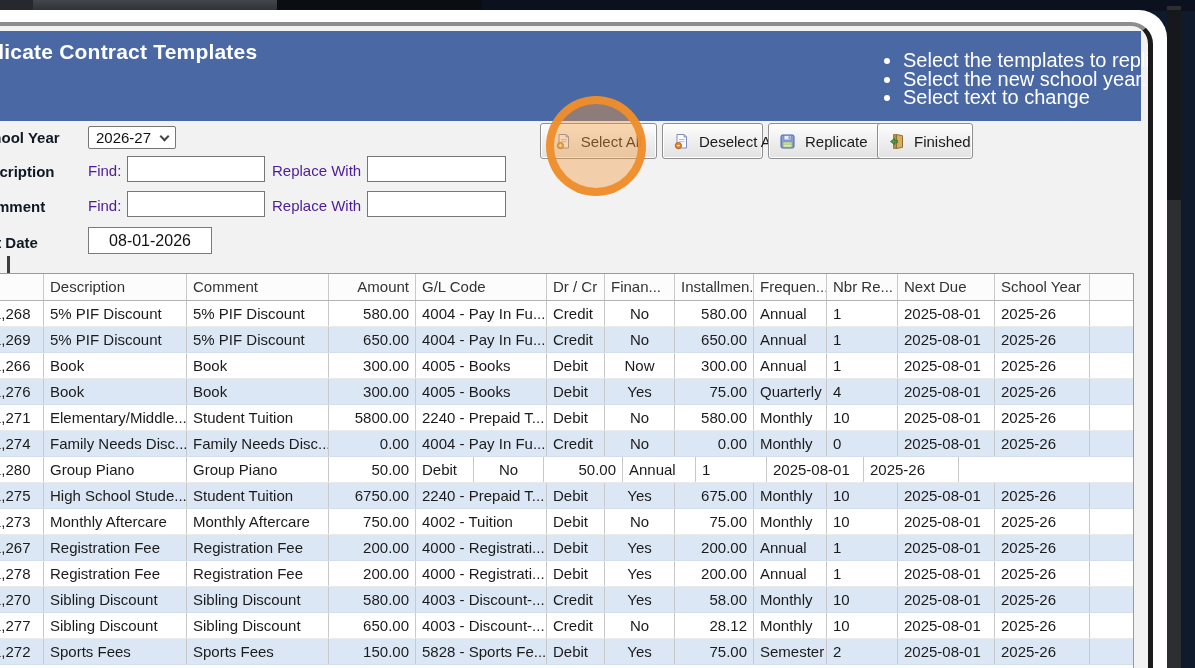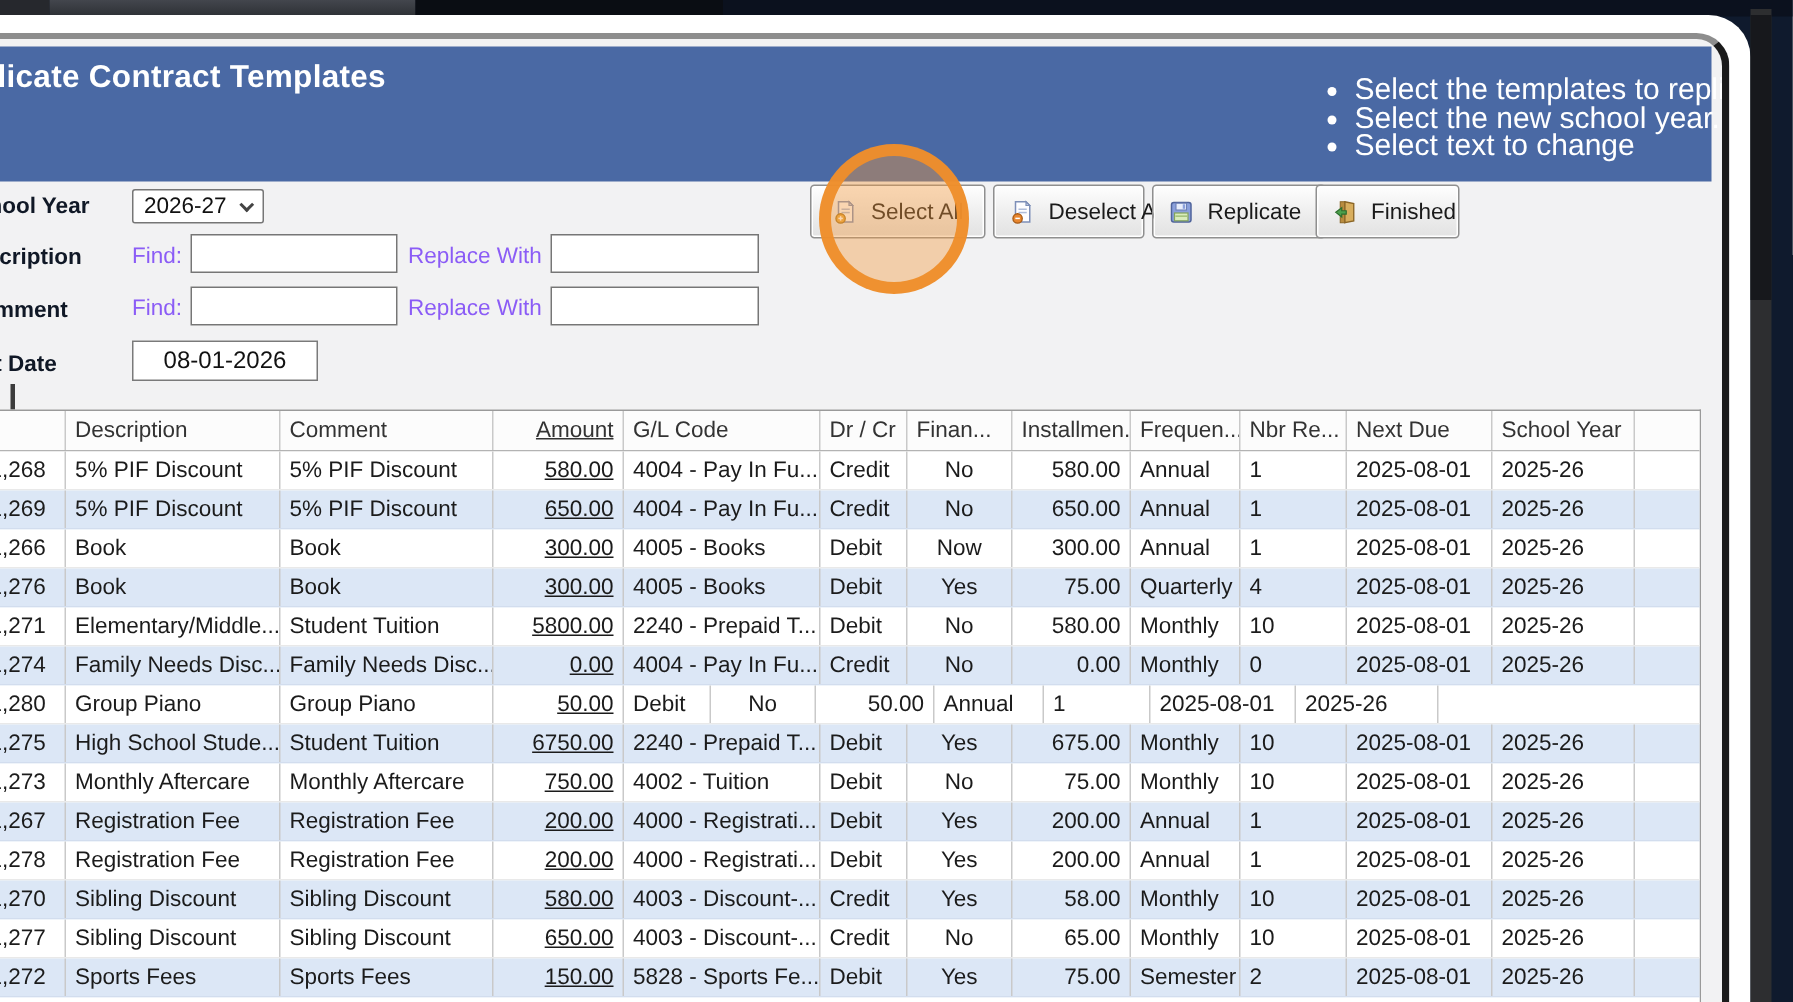--- a/index.html
+++ b/index.html
@@ -24,21 +24,21 @@
 
   
   #blue-header { position:absolute; left:0; top:5px; width:1141px; height:90px; background:#4a69a4; }
   #title { position:absolute; left:-42px; top:9px; margin:0; color:#fff; font-size:21px;
            font-weight:bold; letter-spacing:.2px; white-space:nowrap; }
   #instructions { position:absolute; left:886px; top:20px; margin:0; padding-left:17px;
                   color:#fff; font-size:20px; line-height:18.5px; white-space:nowrap; }
 
   
   .flabel { position:absolute; font-size:15px; font-weight:bold; color:#101826; white-space:nowrap; }
-  .plain  { position:absolute; font-size:15px; color:#8b5cf6; white-space:nowrap; }
+  .plain  { position:absolute; font-size:15px; color:#4c1d95; white-space:nowrap; }
   .tinput { position:absolute; width:138px; height:26px; border:1px solid #767676; background:#fff;
             font-size:15px; padding:0 4px; font-family:"Liberation Sans",sans-serif; }
   #school-year-select { position:absolute; left:88px; top:100px; width:88px; height:23px;
             border:1px solid #767676; border-radius:2px; background:#fff; display:flex;
             align-items:center; padding:0 7px; font-size:15px; color:#111; cursor:default; }
   #school-year-select .caret { width:7px; height:7px; border-right:2px solid #444; border-bottom:2px solid #444;
             transform:rotate(45deg); margin-left:auto; margin-top:-3px; }
   #start-date-box { position:absolute; left:88px; top:201px; width:124px; height:27px;
             border:1px solid #7a7a7a; background:#fff; font-size:16px; color:#111;
             display:flex; align-items:center; justify-content:center; }
@@ -60,21 +60,21 @@
 
   
   #grid { position:absolute; left:0; top:247px; width:1134px; bottom:-10px; background:#fff;
           border-top:1px solid #9a9a9a; border-right:1px solid #9a9a9a; font-size:15px; }
   .thead { display:flex; height:27px; background:#fcfcfc; border-bottom:1px solid #b3b3b3; color:#333; }
   .thead .cell { line-height:26px; }
   .trow { display:flex; height:26px; background:#fff; border-bottom:1px solid #e9e9e9; color:#1b1b1b; }
   .trow.even { background:#dce7f6; border-bottom-color:#d2ddee; }
   .cell { padding:0 6px; line-height:25px; border-right:1px solid #c9c9c9; overflow:hidden;
           white-space:nowrap; flex:0 0 auto; }
-  .c0{width:44px; padding:0 2px;} .c1{width:143px;} .c2{width:142px;} .c3{width:87px; text-align:right;text-decoration:underline;}
+  .c0{width:44px; padding:0 2px;} .c1{width:143px;} .c2{width:142px;} .c3{width:87px; text-align:right;}
   .c4{width:131px;} .c5{width:58px;} .c6{width:70px; text-align:center;} .c7{width:79px; text-align:right;}
   .c8{width:73px;} .c9{width:71px;} .c10{width:97px;} .c11{width:95px;} .c12{width:43px; border-right:none;}
   .thead .c6 { text-align:left; }
   .idclip { display:inline-block; margin-left:-9px; }
 
   
   #scroll-track { position:absolute; left:1167px; top:6px; width:14px; height:662px; background:#2d2e30; }
   #scroll-thumb { position:absolute; left:0; top:4px; width:14px; height:190px; background:#17181c; }
 </style>
 </head>
@@ -362,21 +362,21 @@
             <div class="cell c12"></div>
           </div>
           <div class="trow">
             <div class="cell c0"><span class="idclip">1,277</span></div>
             <div class="cell c1">Sibling Discount</div>
             <div class="cell c2">Sibling Discount</div>
             <div class="cell c3">650.00</div>
             <div class="cell c4">4003 - Discount-...</div>
             <div class="cell c5">Credit</div>
             <div class="cell c6">No</div>
-            <div class="cell c7">65.00</div>
+            <div class="cell c7">28.12</div>
             <div class="cell c8">Monthly</div>
             <div class="cell c9">10</div>
             <div class="cell c10">2025-08-01</div>
             <div class="cell c11">2025-26</div>
             <div class="cell c12"></div>
           </div>
           <div class="trow even">
             <div class="cell c0"><span class="idclip">1,272</span></div>
             <div class="cell c1">Sports Fees</div>
             <div class="cell c2">Sports Fees</div>

